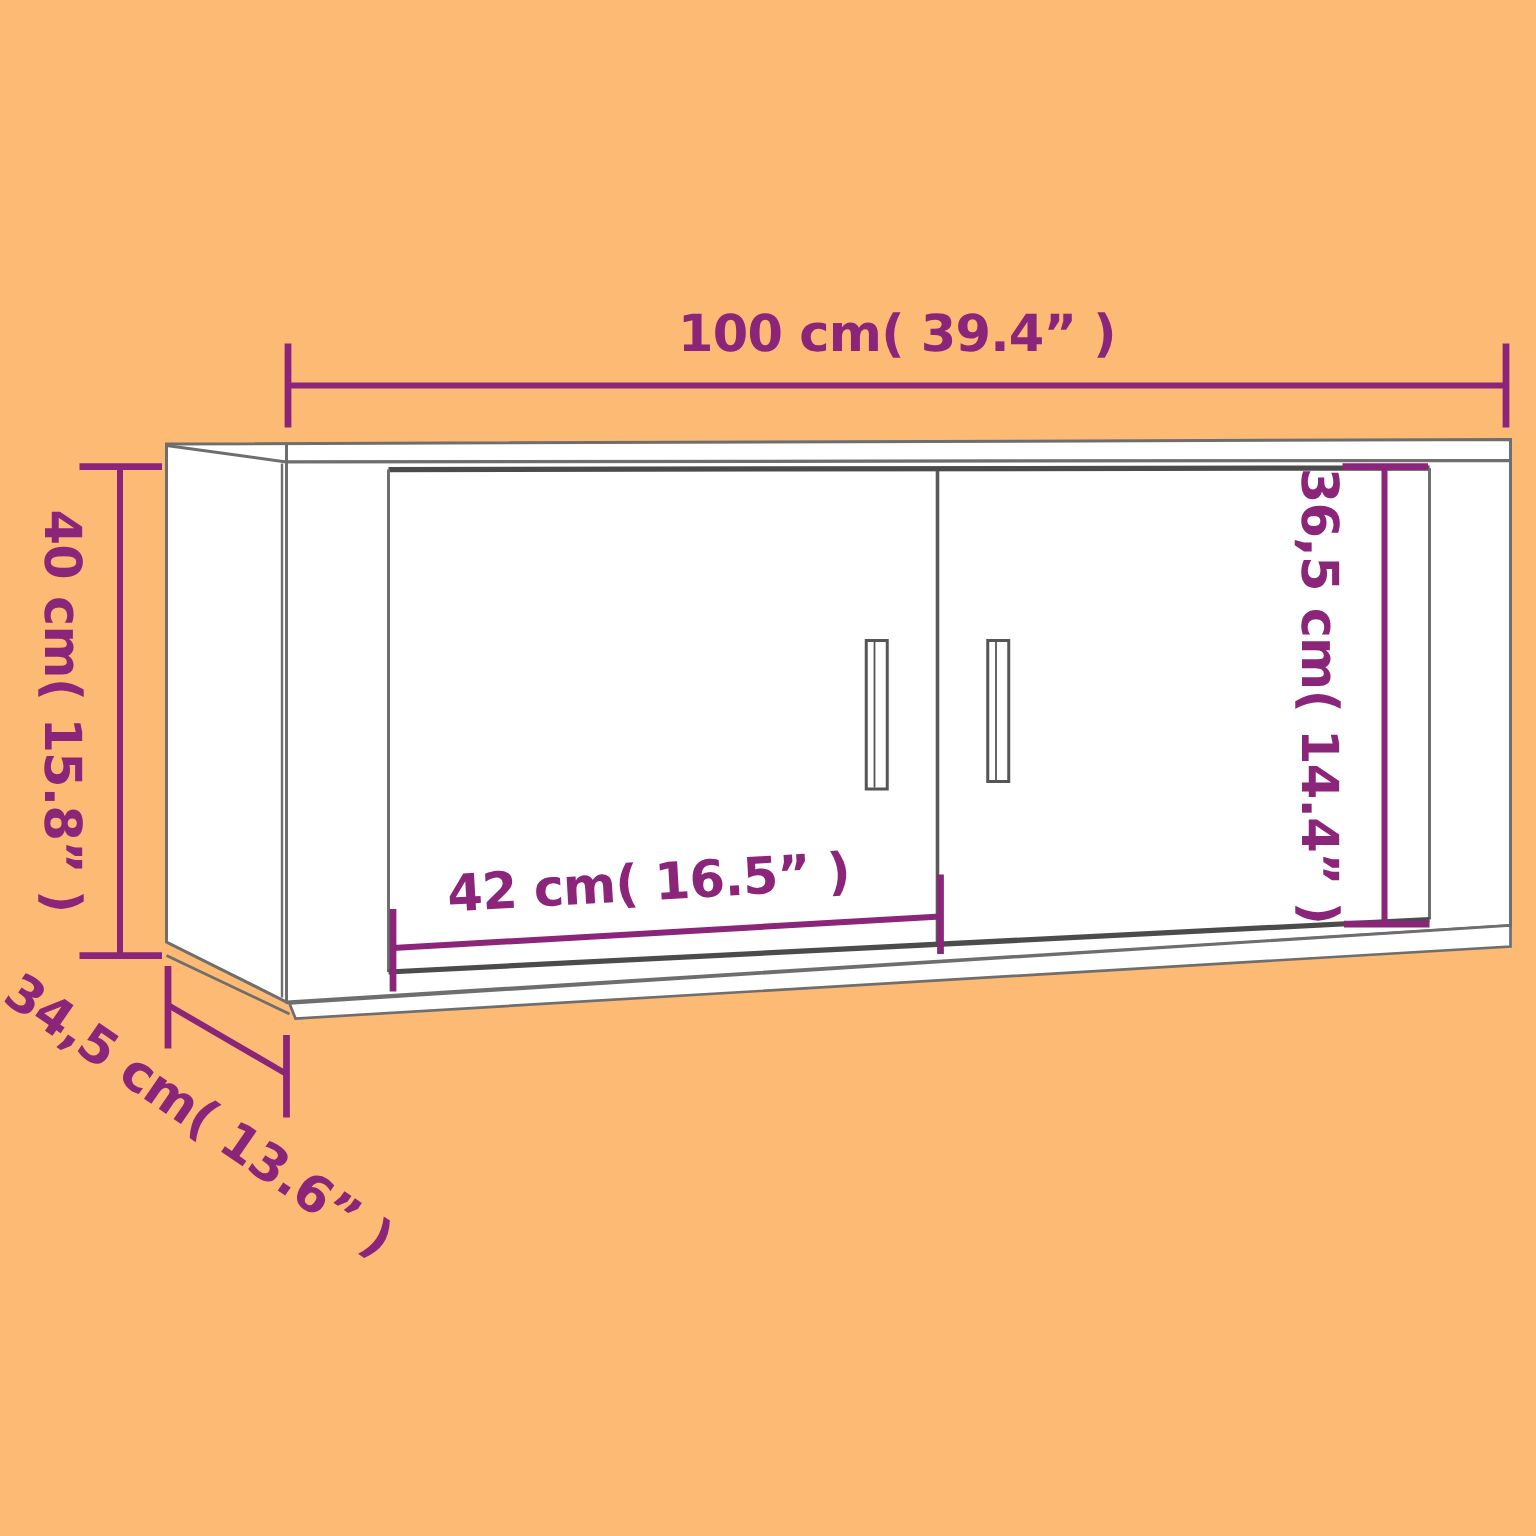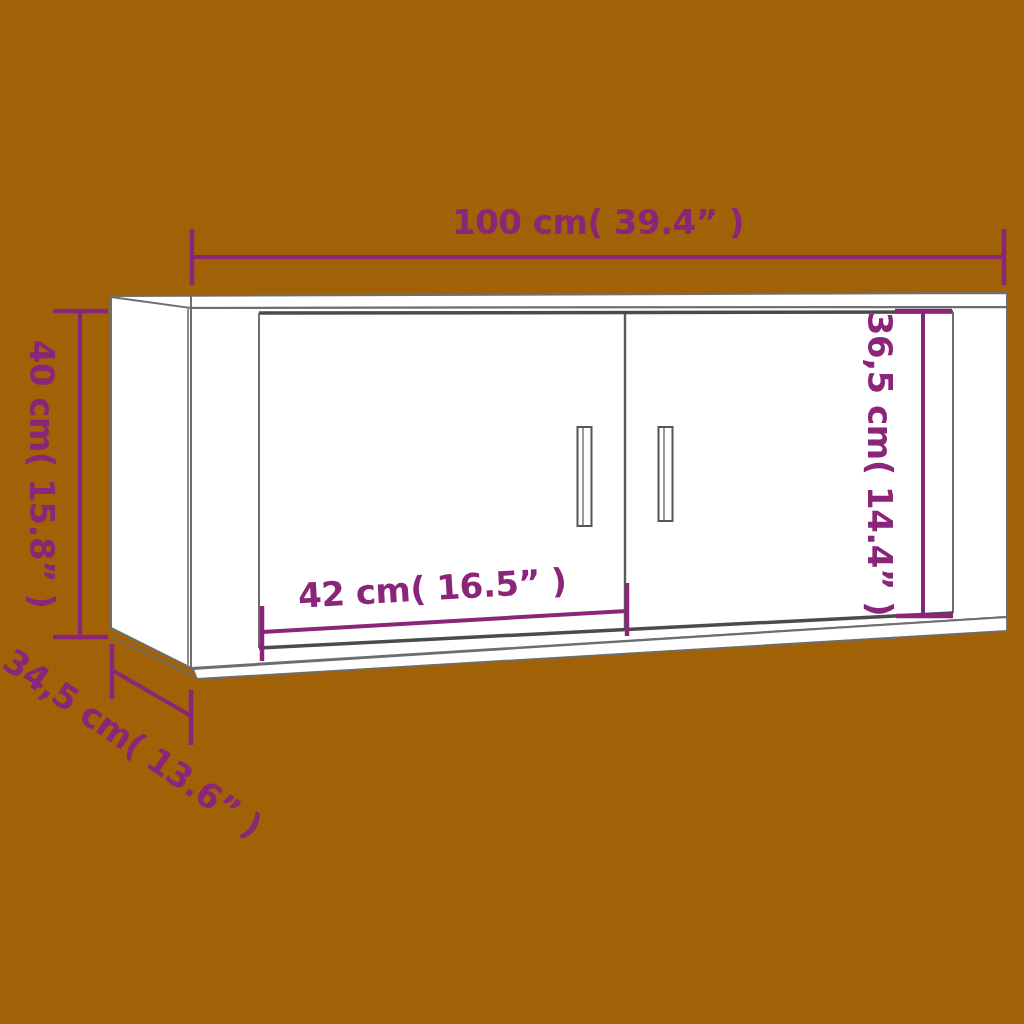--- a/index.html
+++ b/index.html
@@ -3,21 +3,21 @@
 <meta charset="utf-8">
 <style>
   html, body {
     margin: 0; padding: 0;
     width: 1024px; height: 1024px;
     background: #ffffff;
   }
   .canvas {
     position: relative;
     width: 1024px; height: 1024px;
-    background: #a16207;
+    background: #fdba74;
     overflow: hidden;
   }
   svg { display: block; }
   .dim-text {
     font-family: "DejaVu Sans", "Liberation Sans", sans-serif;
     font-weight: 700;
     font-size: 34px;
     letter-spacing: -0.5px;
     fill: #8b2579;
   }

